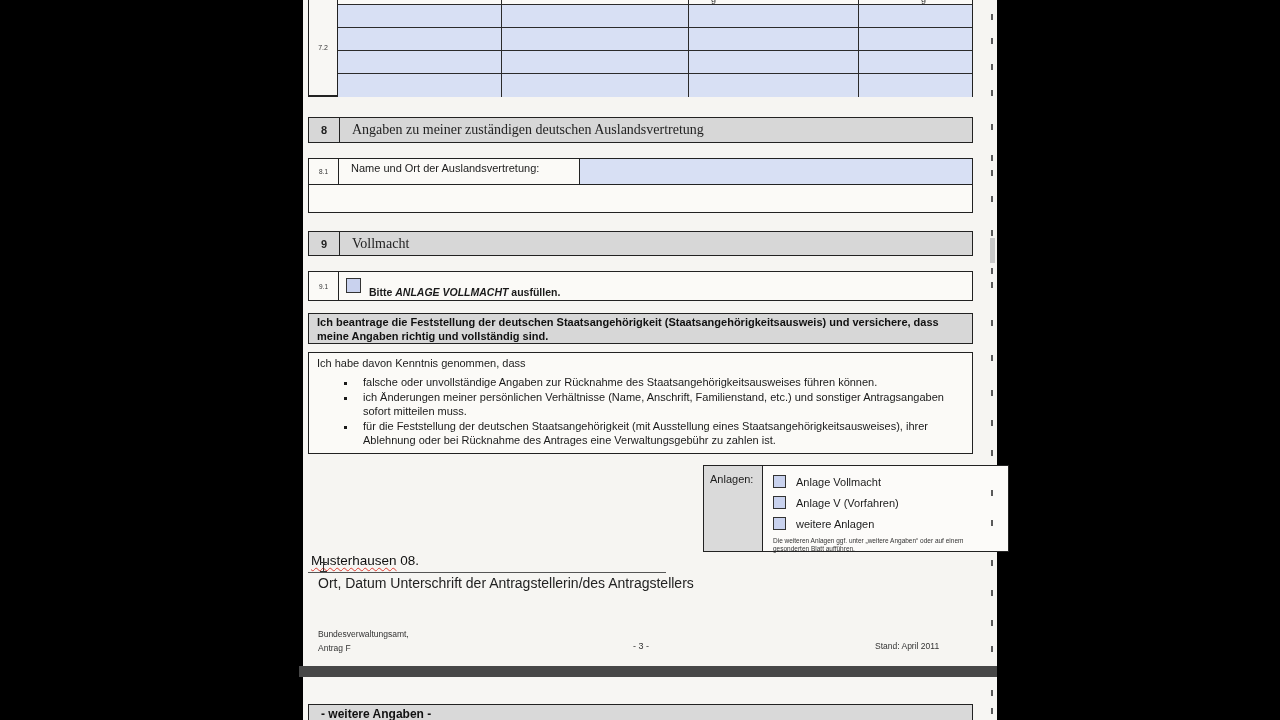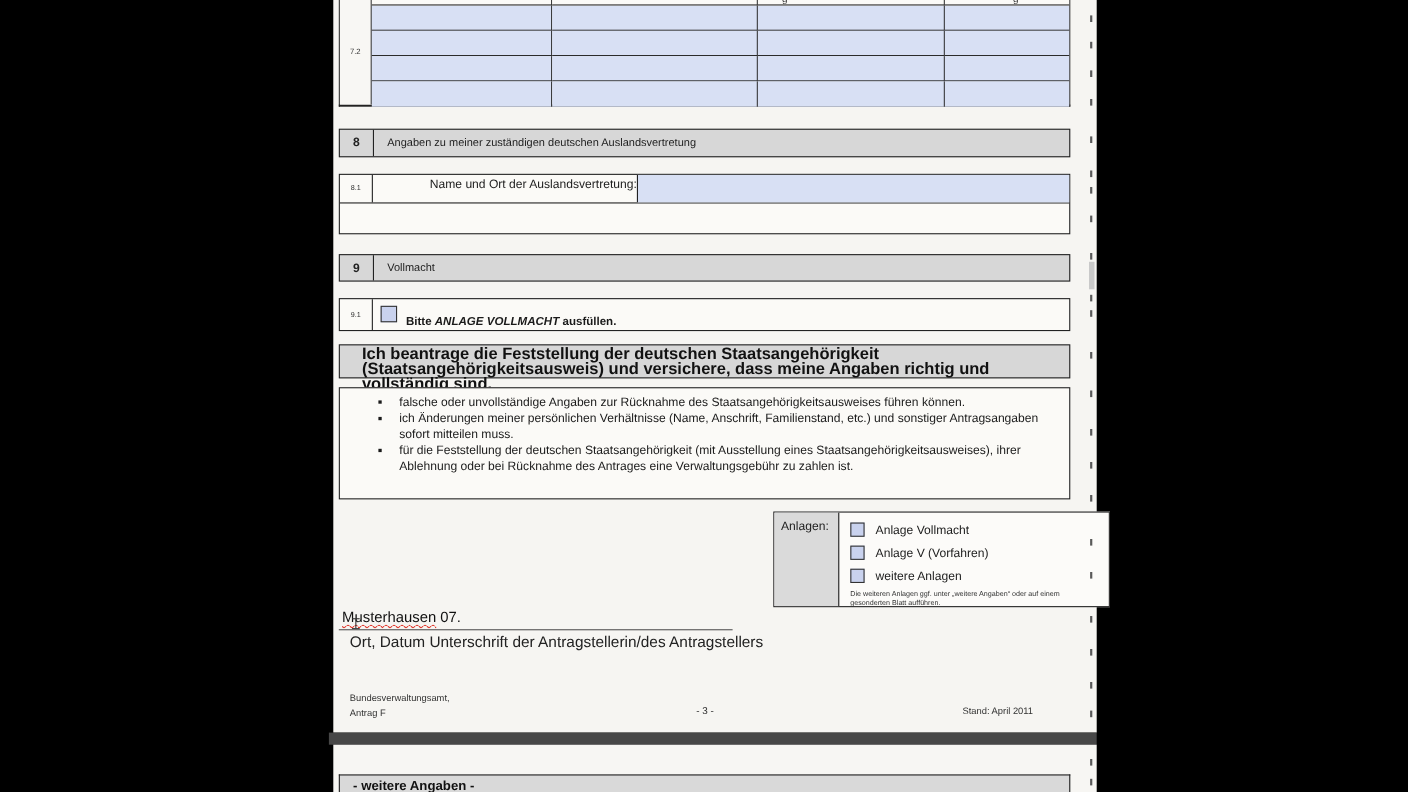--- a/index.html
+++ b/index.html
@@ -18,41 +18,41 @@
   .tbl72 .cols{flex:1;display:grid;grid-template-columns:164px 187px 170px 113px;grid-template-rows:5px 23px 23px 23px 23px;}
   .tbl72 .cell{border-right:1px solid #2b2b2b;border-bottom:1px solid #2b2b2b;box-sizing:border-box;background:#d8e0f4;}
   .tbl72 .cell.last{border-right:none;}
   .tbl72 .cell.part{background:#fbfaf7;position:relative;overflow:hidden;}
   .tbl72 .cell.bot{border-bottom:none;}
   .frag-g{position:absolute;top:-6px;font-size:9px;color:#333;}
 
   
   .sechead{width:665px;height:26px;background:#d7d7d7;border:1px solid #222;box-sizing:border-box;display:flex;align-items:center;}
   .sechead .num{width:30px;align-self:stretch;border-right:1px solid #222;display:flex;align-items:center;justify-content:center;font-size:11px;font-weight:bold;color:#222;}
-  .sechead .title{padding-left:12px;font-size:10px;color:#222;}
+  .sechead .title{padding-left:12px;font-size:14px;color:#222;font-family:Liberation Serif, serif;}
 
   
   .fieldbox{left:5px;top:158px;width:665px;height:55px;border:1px solid #222;box-sizing:border-box;background:#fbfaf7;}
   .frow{display:flex;box-sizing:border-box;}
-  .frow.r1{height:26px;border-bottom:1px solid #222;text-align:right;}
+  .frow.r1{height:26px;border-bottom:1px solid #222;}
   .frow.r2{height:27px;}
   .frow .num{width:30px;border-right:1px solid #222;box-sizing:border-box;display:flex;align-items:center;justify-content:center;font-size:6.5px;color:#333;}
   .frow .flab{width:240px;padding:3px 0 0 12px;box-sizing:border-box;font-size:11px;}
   .frow .flab .sub{font-size:6.5px;color:#222;margin-top:1px;}
   .frow .fblue{flex:1;background:#d8e0f4;border-left:1px solid #222;box-sizing:border-box;}
 
   
   .box91{left:5px;top:271px;width:665px;height:30px;border:1px solid #222;box-sizing:border-box;background:#fbfaf7;display:flex;}
   .box91 .num{width:30px;border-right:1px solid #222;box-sizing:border-box;display:flex;align-items:center;justify-content:center;font-size:6.5px;color:#333;}
   .chk{background:#c9d2ee;border:1px solid #333;box-sizing:border-box;}
   .box91 .chk{width:15px;height:15px;margin:6px 8px 0 7px;}
   .box91 .txt{font-size:10.5px;line-height:13px;padding-top:1px;color:#1a1a1a;}
 
   
-  .decl{left:5px;top:313px;width:665px;height:31px;border:1px solid #222;box-sizing:border-box;background:#d7d7d7;font-size:15px;font-weight:bold;line-height:14px;padding:1px 20px;color:#111;}
+  .decl{left:5px;top:313px;width:665px;height:31px;border:1px solid #222;box-sizing:border-box;background:#d7d7d7;font-size:11px;font-weight:bold;line-height:14px;padding:1px 8px;color:#111;}
 
   
   .notice{left:5px;top:352px;width:665px;height:102px;border:1px solid #222;box-sizing:border-box;background:#fbfaf7;font-size:11px;}
   .notice .intro{padding:4px 8px 0 8px;}
   .notice ul{margin:6px 10px 0 48px;padding:0;}
   .notice li{list-style-type:square;line-height:14.5px;padding-left:6px;color:#1a1a1a;}
 
   
   .anlagen{left:364px;top:465px;width:306px;height:87px;border:1px solid #222;box-sizing:border-box;background:#fcfbf9;display:flex;margin-left:36px;}
   .anlagen .gcell{width:59px;background:#dadada;border-right:1px solid #222;box-sizing:border-box;font-size:11px;padding:7px 0 0 6px;}
@@ -145,20 +145,21 @@
     <div class="chk"></div>
     <div class="txt">
       <br>
       <b><span>Bitte </span><i>ANLAGE VOLLMACHT</i><span> ausfüllen.</span></b>
     </div>
   </div>
 
   <div class="abs decl">Ich beantrage die Feststellung der deutschen Staatsangehörigkeit (Staatsangehörigkeitsausweis) und versichere, dass meine Angaben richtig und vollständig sind.</div>
 
   <div class="abs notice">
+    <div class="intro">Ich habe davon Kenntnis genommen, dass</div>
     <ul>
       <li>falsche oder unvollständige Angaben zur Rücknahme des Staatsangehörigkeitsausweises führen können.</li>
       <li>ich Änderungen meiner persönlichen Verhältnisse (Name, Anschrift, Familienstand, etc.) und sonstiger Antrags­angaben sofort mitteilen muss.</li>
       <li>für die Feststellung der deutschen Staatsangehörigkeit (mit Ausstellung eines Staatsangehörigkeitsausweises), ih­rer Ablehnung oder bei Rücknahme des Antrages eine Verwaltungsgebühr zu zahlen ist.</li>
     </ul>
   </div>
 
   <div class="abs anlagen">
     <div class="gcell">Anlagen:</div>
     <div class="items">
@@ -171,21 +172,21 @@
         <div class="alabel">Anlage V (Vorfahren)</div>
       </div>
       <div class="arow">
         <div class="chk"></div>
         <div class="alabel">weitere Anlagen</div>
       </div>
       <div class="note">Die weiteren Anlagen ggf. unter „weitere Angaben“ oder auf einem gesonderten Blatt aufführen.</div>
     </div>
   </div>
 
-  <div class="abs sigval"><span class="wavy">Musterhausen</span><span> 07.</span></div>
+  <div class="abs sigval"><span class="wavy">Musterhausen</span><span> 08.</span></div>
   <div class="abs ibeam"></div>
   <div class="abs sigline"></div>
   <div class="abs sigcap">Ort, Datum Unterschrift der Antragstellerin/des Antragstellers</div>
 
   <div class="abs foot footleft">
     <div>Bundesverwaltungsamt,</div>
     <div>Antrag F</div>
   </div>
   <div class="abs foot footcenter">- 3 -</div>
   <div class="abs foot footright">Stand: April 2011</div>

